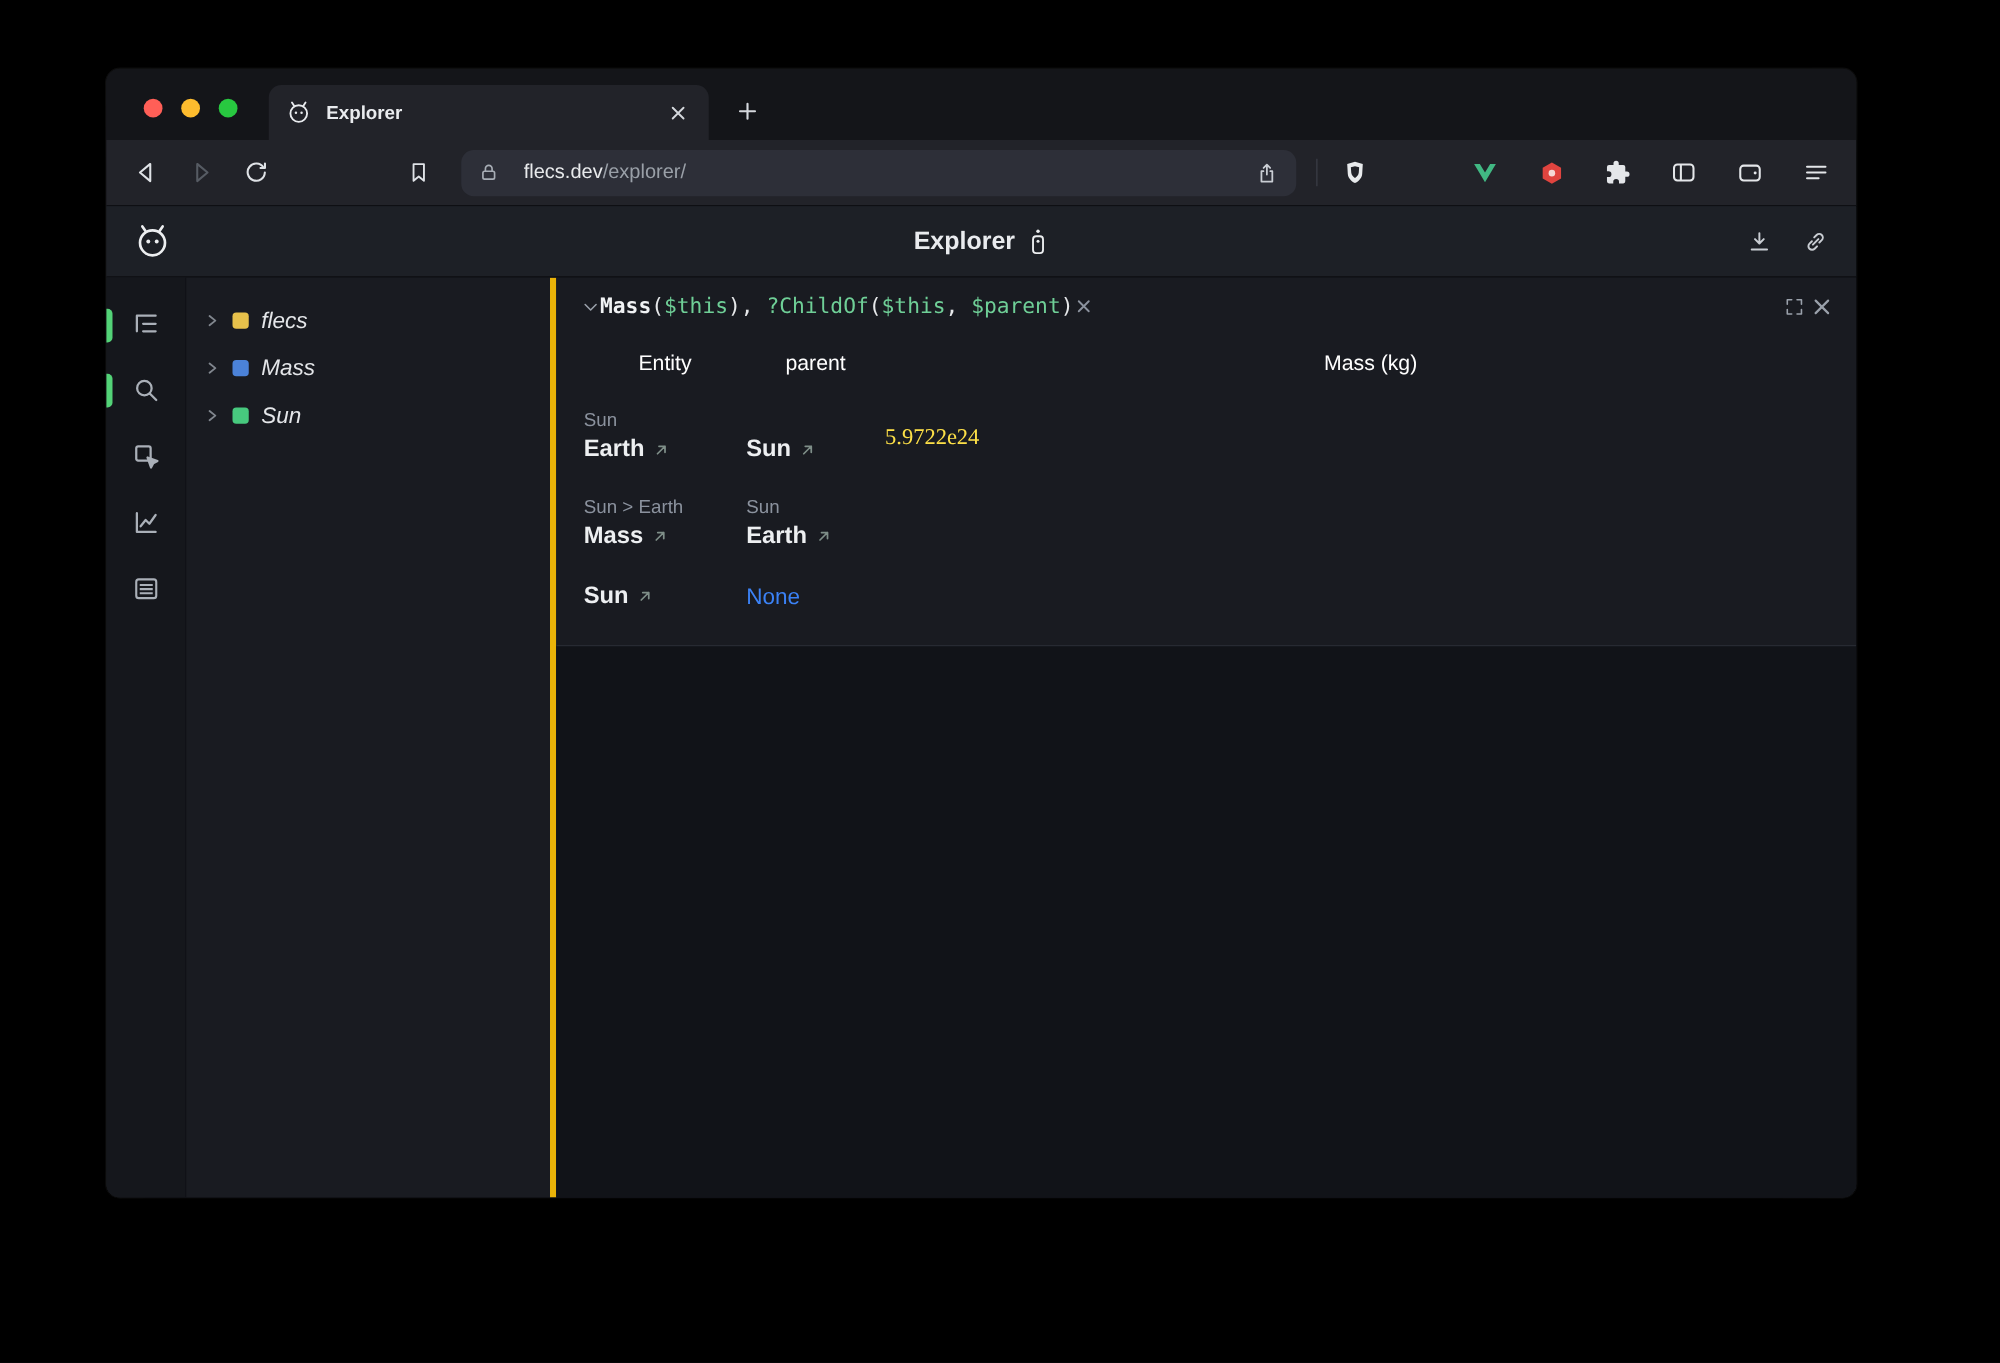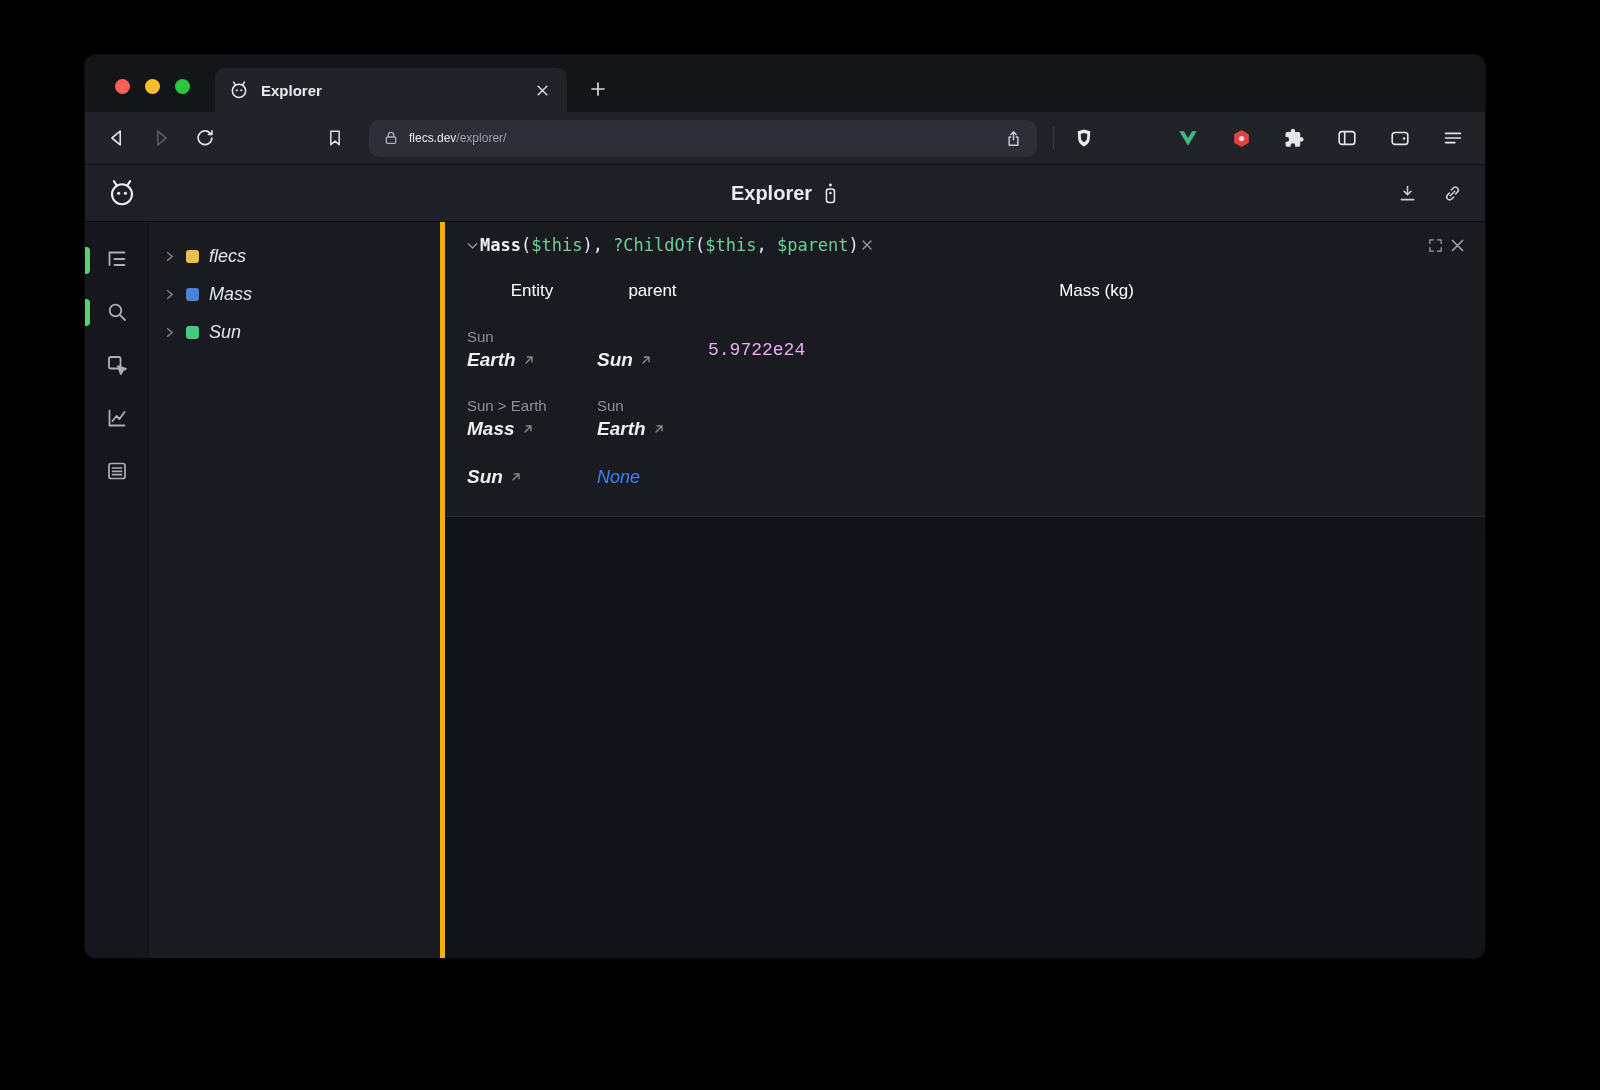--- a/index.html
+++ b/index.html
@@ -15,21 +15,21 @@
          display:flex; align-items:center; padding:0 14px; }
   .tab-title { margin-left:12px; font-size:15px; font-weight:600; color:#e9ebee; }
   .tab-close { margin-left:auto; width:22px; height:22px; display:flex; align-items:center; justify-content:center; }
   .newtab { margin:0 0 10px 18px; width:26px; height:26px; display:flex; align-items:center; justify-content:center; }
 
   
   .toolbar { flex:0 0 53px; background:#222329; border-bottom:1px solid #0e0f13; display:flex; align-items:center; padding:0 18px; }
   .tbtn { width:28px; height:28px; display:flex; align-items:center; justify-content:center; margin-right:16px; flex:0 0 auto; }
   .spacer86 { width:86px; flex:0 0 86px; }
   .urlbar { flex:1; height:37px; background:#2d2f38; border-radius:10px; display:flex; align-items:center; padding:0 14px; margin-left:4px; min-width:0; }
-  .url-text { margin-left:10px; font-size:12px; white-space:nowrap; }
+  .url-text { margin-left:20px; font-size:16px; white-space:nowrap; }
   .url-host { color:#e8eaec; font-weight:500; }
   .url-path { color:#9aa0a8; }
   .url-share { margin-left:auto; }
   .tdivider { width:1px; height:22px; background:#3b3e47; margin:0 16px; flex:0 0 auto; }
   .ext { display:flex; align-items:center; gap:25px; margin-left:76px; flex:0 0 auto; }
   .ext .tbtn { margin-right:0; }
 
   
   .page { flex:1; display:flex; flex-direction:column; min-height:0; background:#17191f; }
   .page-header { flex:0 0 57px; background:#1d2026; border-bottom:1px solid #0c0d11; display:flex; align-items:center; padding:0 22px; position:relative; }
@@ -55,23 +55,23 @@
   .qheader { flex:0 0 46px; display:flex; align-items:center; padding:0 20px; }
   .qcode { font-family:"DejaVu Sans Mono","Liberation Mono",monospace; font-size:17px; white-space:pre; }
   .cw { color:#e6e8ea; } .cg { color:#6fcf97; } .cfn { color:#f0f2f4; font-weight:700; }
   .qx { margin-left:2px; }
   .qsp { flex:1; }
   .qtable { padding-bottom:16px; }
   .trow { display:grid; grid-template-columns:130px 111px 1fr; padding-left:22px; }
   .thead { height:46px; align-items:center; color:#ffffff; font-size:17px;text-align:center; }
   .drow { padding-top:14px; padding-bottom:12px; align-items:end; }
   .path { font-size:15px; color:#8b929e; margin-bottom:4px; }
-  .ename { font-size:19px; font-weight:600; color:#edeff1; display:flex; align-items:center; gap:7px;font-style:italic; }
+  .ename { font-size:19px; font-weight:600; color:#edeff1; display:flex; align-items:center; gap:7px; }
   .muted { font-size:18px; font-weight:400; color:#3b82f6; }
-  .mass { font-family:Liberation Mono, monospace; font-size:18px; color:#f0abfc; align-self:center; }
+  .mass { font-family:Liberation Serif, serif; font-size:18px; color:#fde047; align-self:center; }
   .qrest { flex:1; background:#111318; border-top:1px solid #272a32; }
 
   svg { display:block; }
 </style>
 </head>
 <body>
 
 <div class="window">
 
   <div class="tabstrip">

